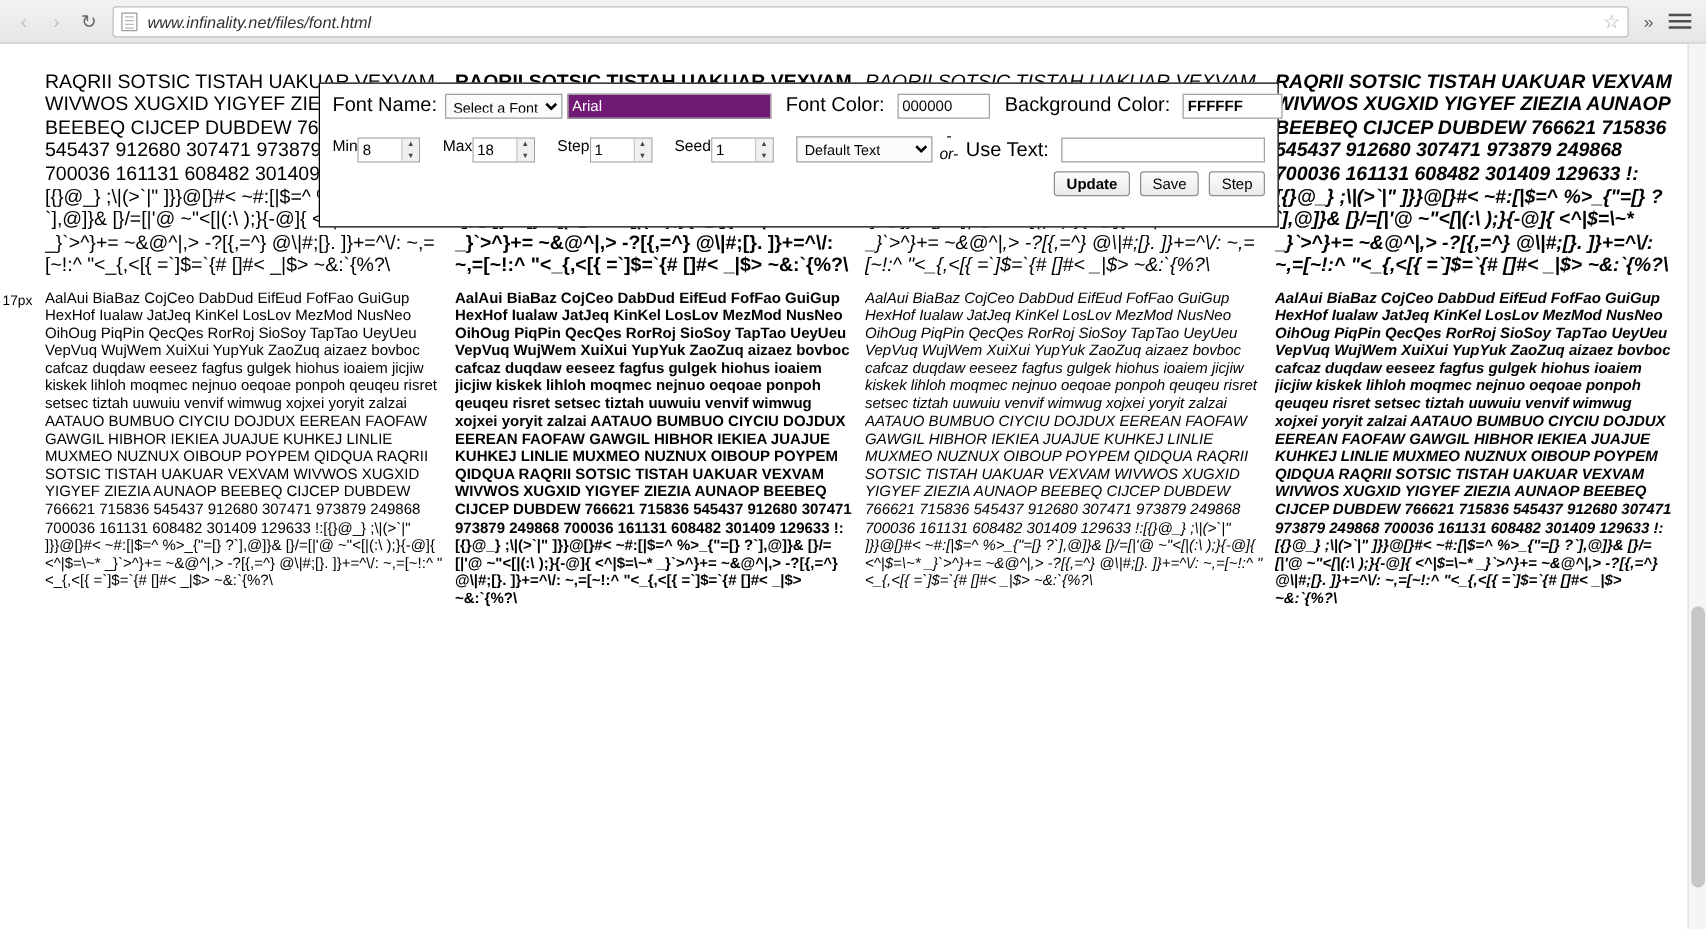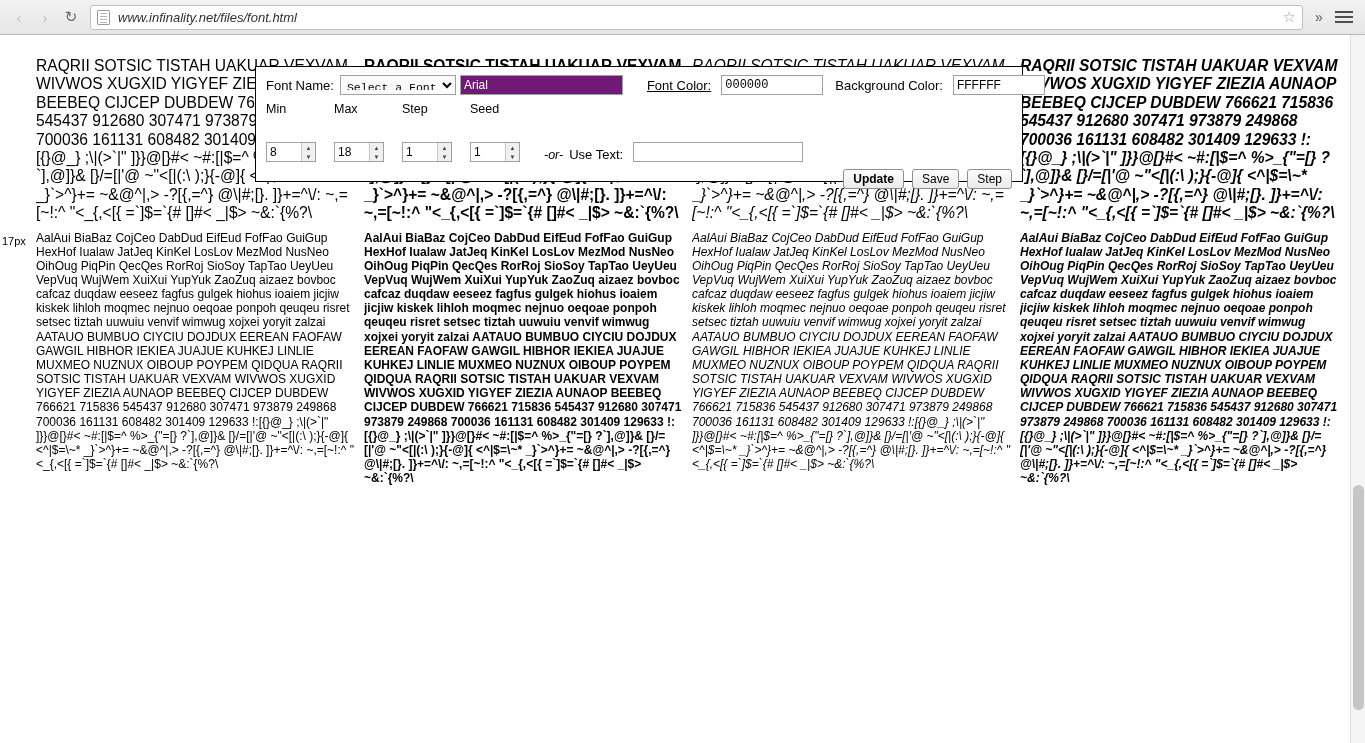--- a/index.html
+++ b/index.html
@@ -134,25 +134,25 @@
     top: 31px; left: 255px;
     width: 768px; height: 116px;
     background: #ffffff;
     border: 1px solid #000000;
     z-index: 20;
     padding: 8px 10px 6px 10px;
     font-size: 12.5px;
     color: #000;
   }
   .cp-row { display: flex; align-items: center; margin-bottom: 7px; }
-  .cp-label { font-size: 13px; margin-right: 6px; white-space: nowrap; }
+  .cp-label { font-size: 16px; margin-right: 6px; white-space: nowrap; }
   select.cp-select {
     height: 20px;
     font-size: 11.5px;
-    font-family: Liberation Mono, monospace;
+    font-family: Liberation Sans, sans-serif;
     border: 1px solid #a0a0a0;
     background: #fbfbfb;
     padding: 4px 2px;
   }
   #font-name-select { width: 172px; }
   #default-text-select { width: 330px; height: 21px; }
   input.cp-text {
     height: 20px;
     border: 1px solid #a0a0a0;
     font-size: 12px;
@@ -160,25 +160,25 @@
     padding: 0 3px;
     background: #ffffff;
     color: #000;
   }
   #font-family-input {
     width: 182px;
     margin-left: 4px;
     background: #701a75;
     color: #ffffff;
   }
-  #font-color-input { width: 102px; margin-left: 4px; font-family: Liberation Mono, monospace; }
-  #bg-color-input { width: 92px; margin-left: 4px; }
+  #font-color-input { width: 74px; margin-left: 4px; }
+  #bg-color-input { width: 80px; margin-left: 4px; font-weight: bold; }
   #use-text-input { width: 170px; margin-left: 4px; }
 
-  .spin-group { display: flex; flex-direction: column; margin-right: 18px; gap: 24px; }
+  .spin-group { display: flex; flex-direction: row; margin-right: 18px; }
   .spin-label { font-size: 12.5px; margin-bottom: 2px; }
   .spin-wrap {
     display: flex; align-items: center;
     border: 1px solid #a0a0a0;
     background: #fff;
     height: 20px;
     width: 50px;
   }
   .spin-wrap input {
     width: 34px; height: 18px;
@@ -256,21 +256,21 @@
   </div>
 
   <div id="control-panel">
 
     <div class="cp-row">
       <span class="cp-label">Font Name:</span>
       <select id="font-name-select" class="cp-select">
         <option>Select a Font</option>
       </select>
       <input id="font-family-input" class="cp-text" type="text" value="Arial" style="">
-      <span class="cp-label" style="margin-left:24px;text-decoration:underline;">Font Color:</span>
+      <span class="cp-label" style="margin-left:12px;">Font Color:</span>
       <input id="font-color-input" class="cp-text" type="text" value="000000" style="">
       <span class="cp-label" style="margin-left:12px;">Background Color:</span>
       <input id="bg-color-input" class="cp-text" type="text" value="FFFFFF" style="">
     </div>
 
     <div class="cp-row" style="align-items:flex-end;">
       <div class="spin-group">
         <span class="spin-label">Min</span>
         <div class="spin-wrap">
           <input type="text" value="8" style="">
@@ -304,20 +304,23 @@
         <span class="spin-label">Seed</span>
         <div class="spin-wrap">
           <input type="text" value="1" style="">
           <span class="spin-arrows">
               <i>▲</i>
               <i>▼</i>
             </span>
         </div>
       </div>
 
+      <select id="default-text-select" class="cp-select">
+        <option>Default Text</option>
+      </select>
       <span class="or-label">-or-</span>
       <span class="cp-label">Use Text:</span>
       <input id="use-text-input" class="cp-text" type="text" value="" style="">
     </div>
 
     <div class="cp-buttons">
       <button id="update-button">Update</button>
       <button>Save</button>
       <button>Step</button>
     </div>

